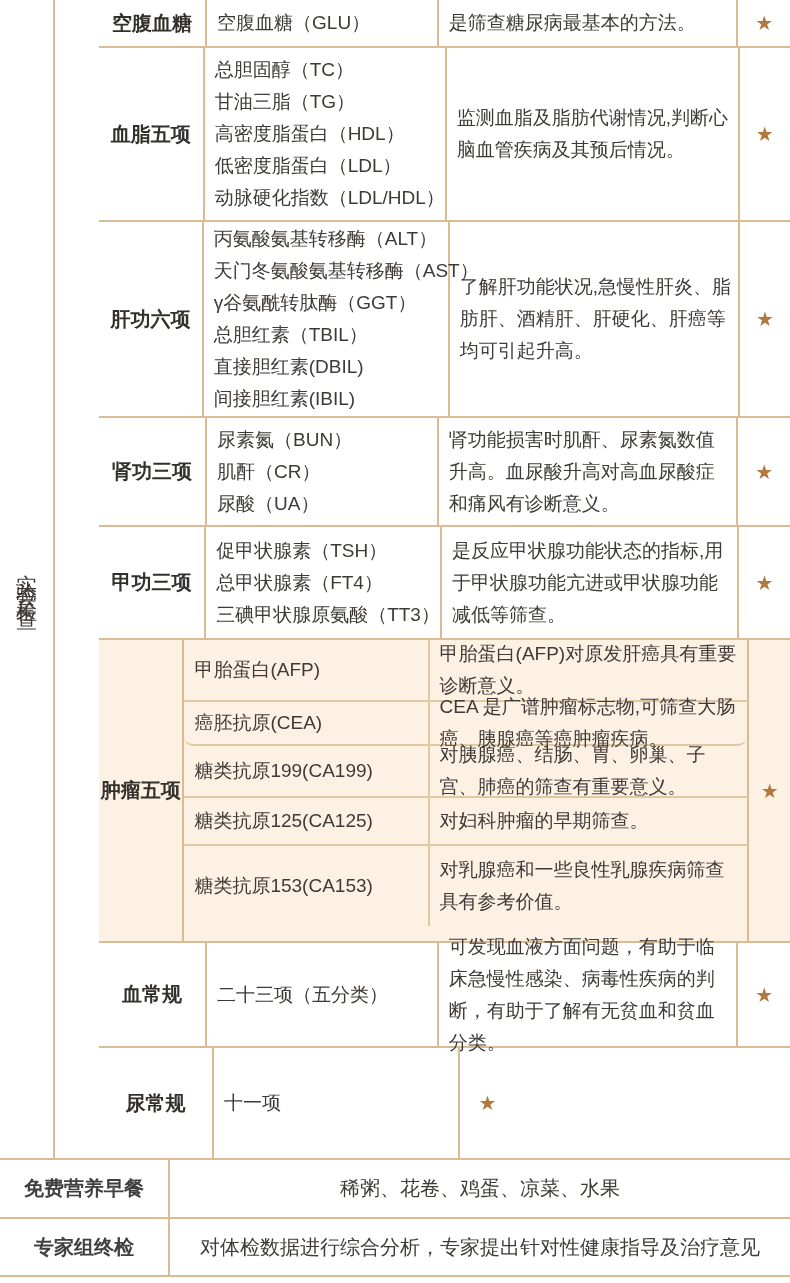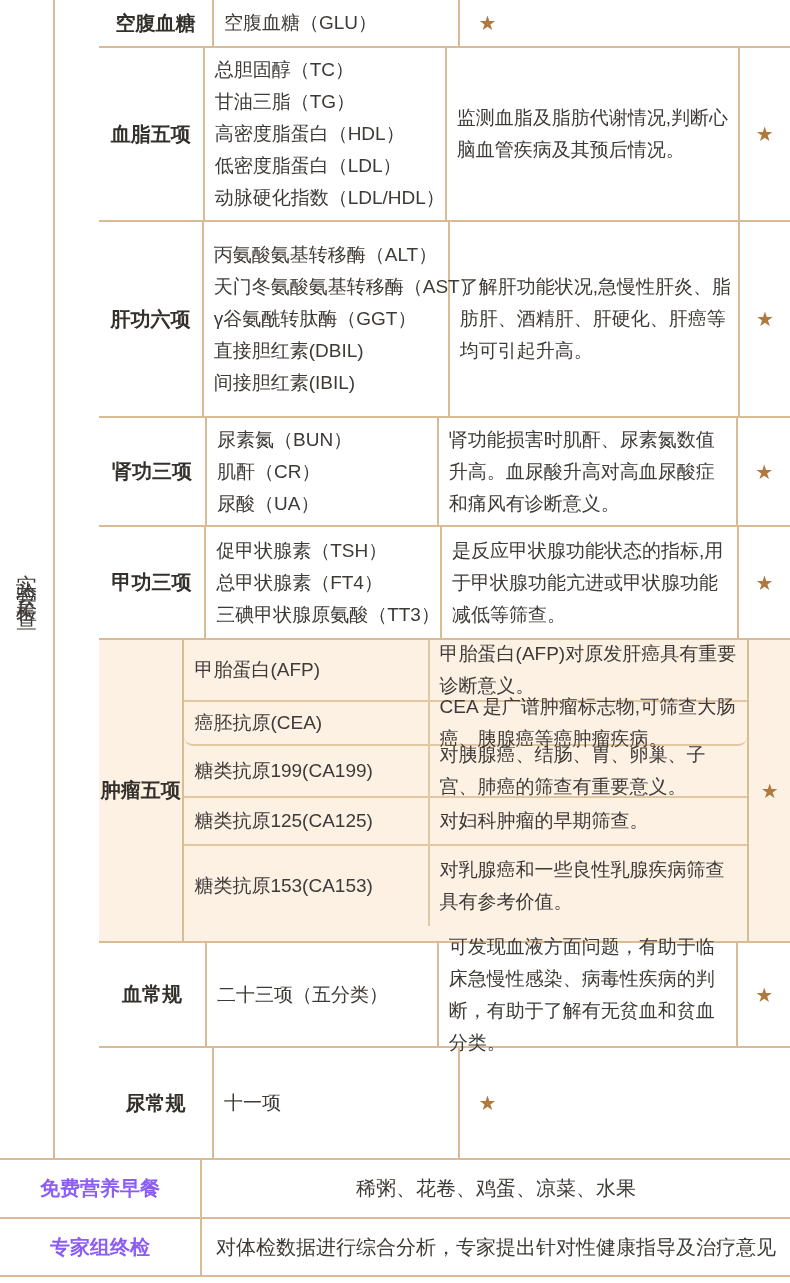--- a/index.html
+++ b/index.html
@@ -79,24 +79,24 @@
   .sr4 { height: 48px; }
   .sr5 { height: 80px; }
   .subrow .items { border-right: 2px solid #e3c6a2; }
   .subrow .desc { border-right: none; }
   
   .footer { width: 790px; border-top: 2px solid #d9bb96; }
   .frow { display: flex; border-bottom: 2px solid #d9bb96; }
   .f1 { height: 59px; }
   .f2 { height: 58px; }
   .fcat {
-    width: 202px;
-    border-right: 2px solid #d9bb96;
-    display: flex; align-items: center; justify-content: center;
-    font-weight: bold; font-size: 20px; color: #8b5cf6; text-align: center;
+    width: 170px;
+    border-right: 2px solid #d9bb96;
+    display: flex; align-items: center; justify-content: center;
+    font-weight: bold; font-size: 20px; color: #404040; text-align: center;
   }
   .fcontent {
     flex: 1;
     display: flex; align-items: center; justify-content: center;
     font-size: 20px;
   }
 </style>
 </head>
 <body>
 
@@ -105,20 +105,23 @@
   <div class="lab-col">
     <span class="lab-text">实验室检查</span>
   </div>
 
   <div class="main">
 
     <div class="row r1">
       <div class="cell cat">空腹血糖</div>
       <div class="cell items">
         <div class="line">空腹血糖（GLU）</div>
+      </div>
+      <div class="cell desc">
+        <p>是筛查糖尿病最基本的方法。</p>
       </div>
       <div class="cell starcell">
         <span class="star">★</span>
       </div>
     </div>
 
     <div class="row r2">
       <div class="cell cat">血脂五项</div>
       <div class="cell items">
         <div class="line">总胆固醇（TC）</div>
@@ -134,20 +137,21 @@
         <span class="star">★</span>
       </div>
     </div>
 
     <div class="row r3">
       <div class="cell cat">肝功六项</div>
       <div class="cell items">
         <div class="line">丙氨酸氨基转移酶（ALT）</div>
         <div class="line">天门冬氨酸氨基转移酶（AST）</div>
         <div class="line">γ谷氨酰转肽酶（GGT）</div>
+        <div class="line">总胆红素（TBIL）</div>
         <div class="line">直接胆红素(DBIL)</div>
         <div class="line">间接胆红素(IBIL)</div>
       </div>
       <div class="cell desc">
         <p>了解肝功能状况,急慢性肝炎、脂肪肝、酒精肝、肝硬化、肝癌等均可引起升高。</p>
       </div>
       <div class="cell starcell">
         <span class="star">★</span>
       </div>
     </div>

